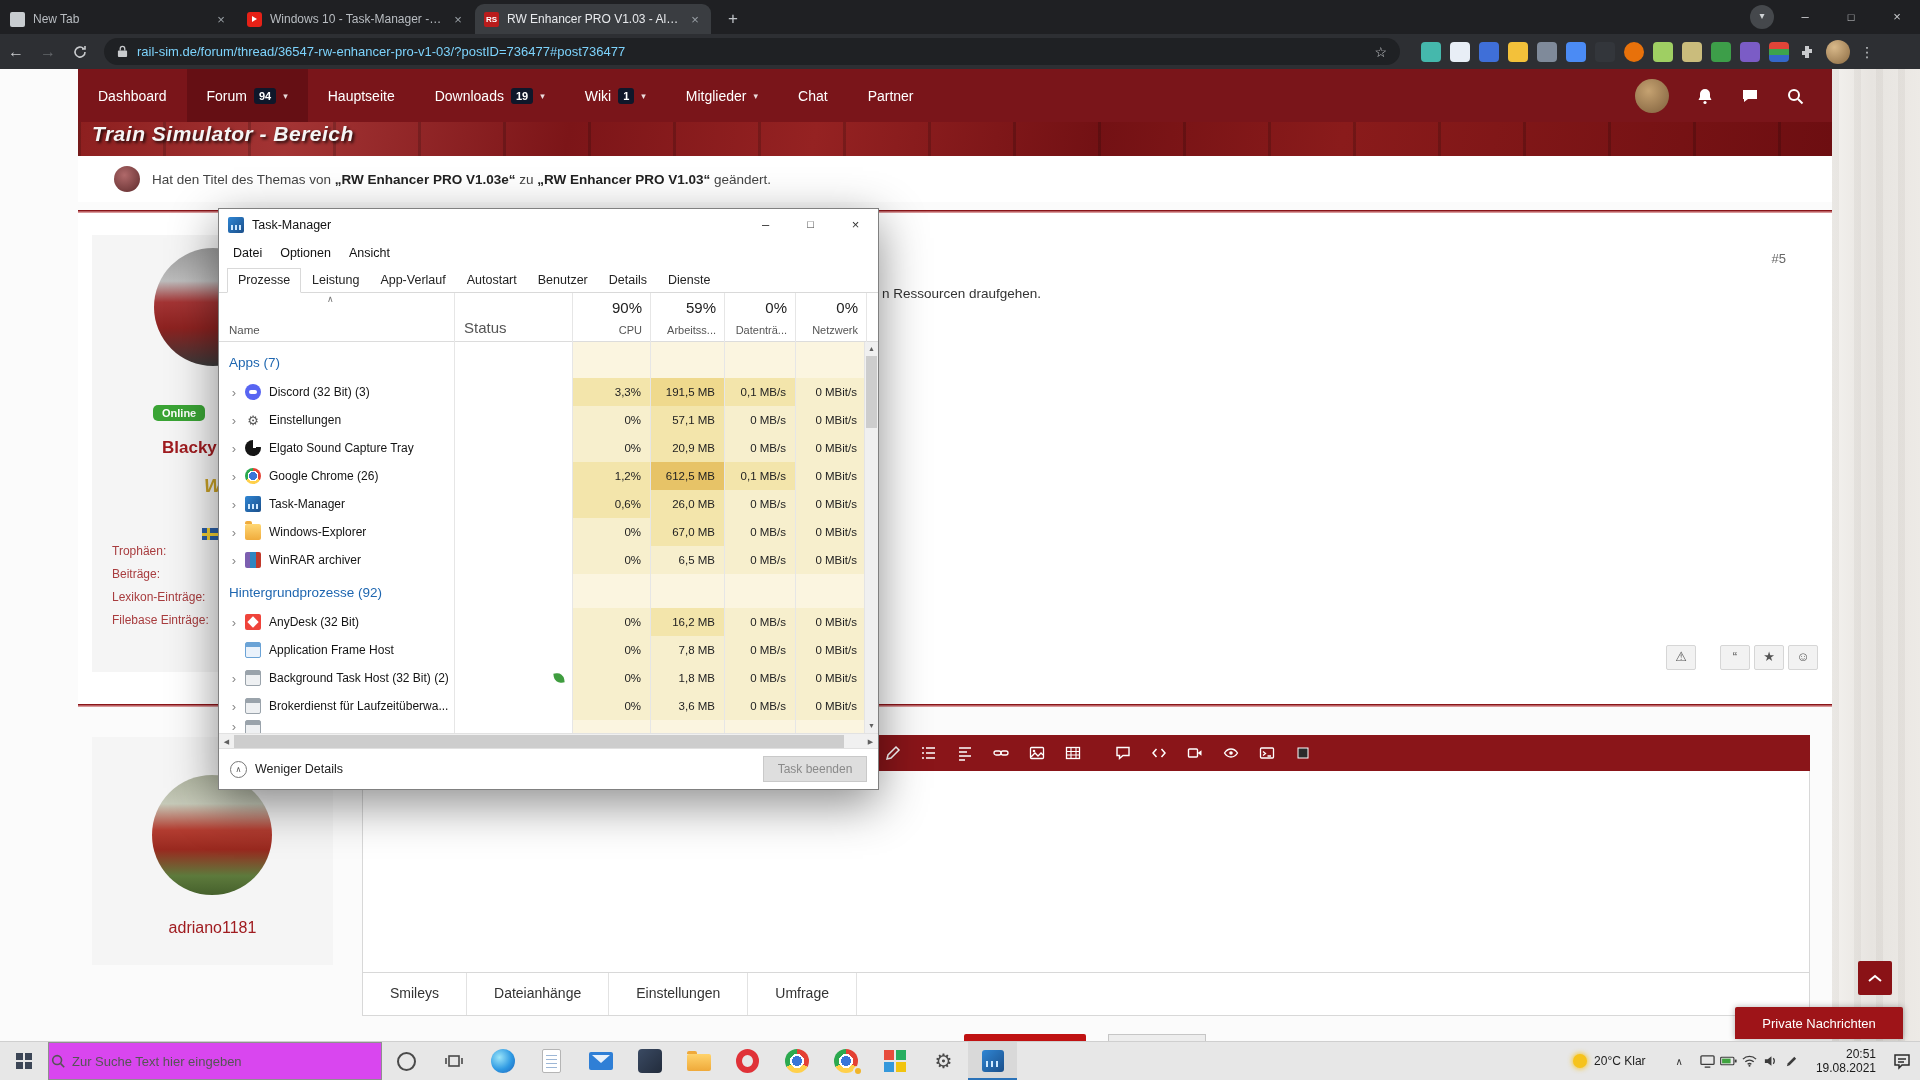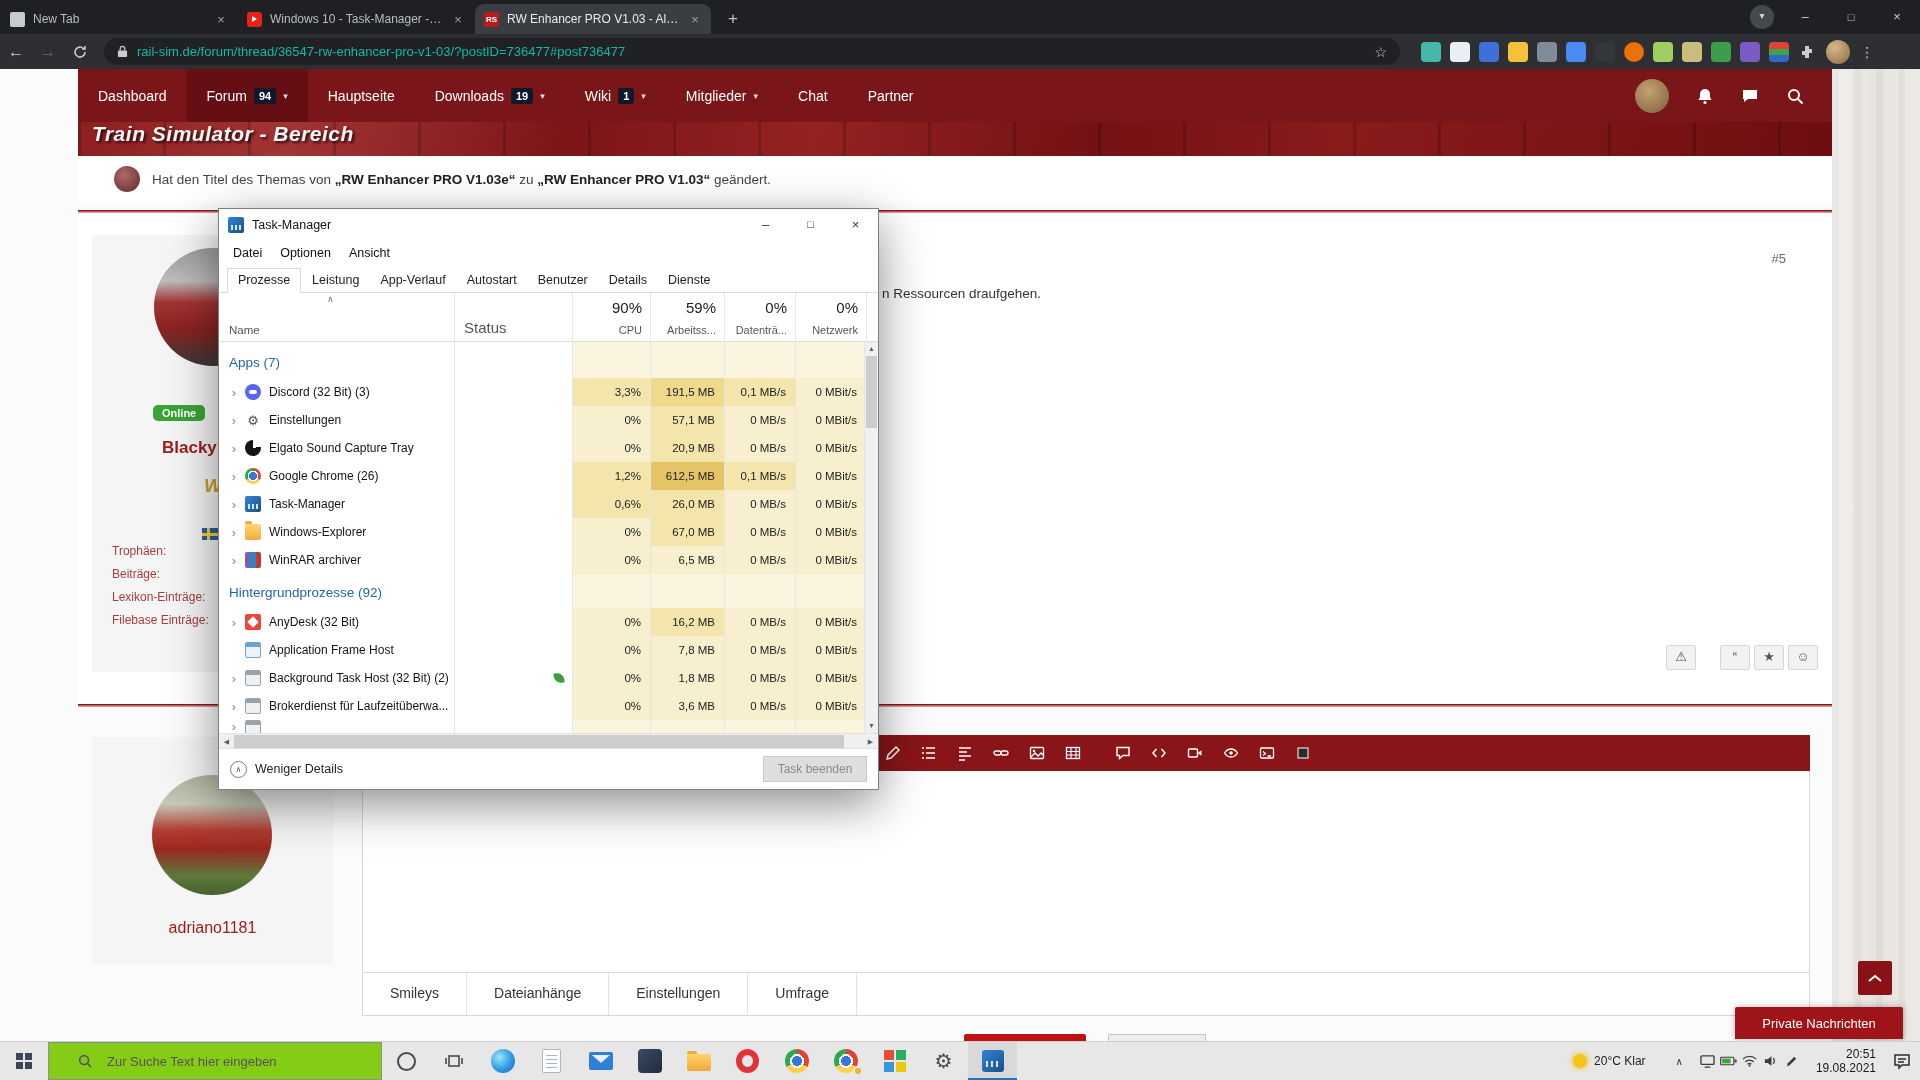--- a/index.html
+++ b/index.html
@@ -20,21 +20,21 @@
   .newtab{width:28px;height:28px;margin:0 0 1px 8px;color:#c0c4c8;font-size:17px;display:flex;align-items:center;justify-content:center}
   .tabsearch{position:absolute;right:146px;top:5px;width:24px;height:24px;border-radius:50%;background:#45484c;color:#cfd2d5;text-align:center;line-height:22px;font-size:10px}
   .wbtn{position:absolute;top:0;width:46px;height:34px;color:#c9cbce;text-align:center;line-height:34px;font-size:13px}
   .wmin{right:92px}.wmax{right:46px;font-size:11px}.wclose{right:0}
 
   .urlbar{position:absolute;left:0;top:34px;width:1920px;height:35px;background:#2d2f33;display:flex;align-items:center;z-index:40}
   .navbtn{width:32px;text-align:center;font-size:16px;color:#c9cbce}
   .navbtn.disabled{color:#64676b}
   .navbtn.svgb{display:flex;align-items:center;justify-content:center}
   .omni{margin-left:8px;width:1296px;height:27px;border-radius:14px;background:#1f2124;display:flex;align-items:center;padding:0 13px;gap:9px;color:#c9cbce}
-  .omni .url{flex:1;color:#14b8a6;font-size:13px;white-space:nowrap;overflow:hidden}
+  .omni .url{flex:1;color:#7dd3fc;font-size:13px;white-space:nowrap;overflow:hidden}
   .omni .st{font-size:14px}
   .exts{display:flex;align-items:center;margin-left:12px}
   .ext{width:20px;height:20px;border-radius:4px;margin-left:9px}
   .e1{background:#45b8ac}.e2{background:#e8eef6}.e3{background:#3f6fd8}.e4{background:#f3c13a}.e5{background:#7f8a9a}
   .e6{background:#4b8bf4}.e7{background:#33363b}.e8{background:#e8710a;border-radius:50%}.e9{background:#9fcf63}
   .e10{background:#cabc7c}.e11{background:#3d9e49}.e12{background:#7b5cc6}.e13{background:linear-gradient(180deg,#e04438 0 33%,#3da44d 33% 66%,#3567c9 66%)}
   .puzzle{color:#c9cbce;margin-left:10px;display:flex}
   .profile{width:24px;height:24px;border-radius:50%;background:radial-gradient(circle at 35% 30%,#d9b98a,#8a6a42);margin-left:11px}
   .kebab{color:#c9cbce;font-size:14px;margin:0 10px 0 10px}
 
@@ -170,21 +170,21 @@
   .tmfoot{position:absolute;left:0;top:539px;width:659px;height:41px;border-top:1px solid #e0e0e0;display:flex;align-items:center;background:#fff;z-index:4}
   .detoggle{display:flex;align-items:center;gap:8px;margin-left:11px;font-size:12.5px;color:#222}
   .decirc{width:17px;height:17px;border:1px solid #777;border-radius:50%;font-size:8px;color:#555;display:flex;align-items:center;justify-content:center}
   .endtask{margin-left:auto;margin-right:11px;width:104px;height:26px;background:#dedede;border:1px solid #c9c9c9;color:#8a8a8a;font-size:12px;display:flex;align-items:center;justify-content:center}
 
   
   .taskbar{position:absolute;left:0;top:1041px;width:1920px;height:39px;background:#e7e7e7;border-top:1px solid #cfcfcf;display:flex;align-items:stretch;z-index:60}
   .startbtn{width:48px;display:flex;align-items:center;justify-content:center}
   .winflag{width:16px;height:16px;display:grid;grid-template-columns:7px 7px;grid-template-rows:7px 7px;gap:2px}
   .winflag div{background:#3c4656}
-  .tsearch{width:334px;background:#84cc16;border:1px solid #8f8f8f;display:flex;align-items:center;gap:14px;padding-left:28px}
+  .tsearch{width:334px;background:#d946ef;border:1px solid #8f8f8f;display:flex;align-items:center;gap:6px;padding-left:1px}
   .tsearch input{border:none;outline:none;font-size:13px;color:#333;width:270px;background:transparent;font-family:inherit}
   .tsearch input::placeholder{color:#555;opacity:1}
   .tbtn{width:48px;display:flex;align-items:center;justify-content:center;color:#4a4a4a}
   .cortana{width:19px;height:19px;border:2px solid #4a4a4a;border-radius:50%}
   .slot{width:49px;display:flex;align-items:center;justify-content:center;position:relative}
   .slot.active{background:#d9d9d9;box-shadow:inset 0 -2px 0 #2a72b8}
   .i-edge{width:24px;height:24px;border-radius:50%;background:radial-gradient(circle at 35% 35%,#9be5f9,#2f9ae3 55%,#1b5fb8)}
   .i-doc{width:19px;height:24px;background:#fff;border:1px solid #b5b5b5;border-radius:2px;position:relative}
   .i-doc::after{content:"";position:absolute;left:3px;right:3px;top:5px;height:13px;background:repeating-linear-gradient(0deg,#9db7d6 0 1px,transparent 1px 4px)}
   .i-mail{width:24px;height:18px;background:#2f7fd6;border-radius:2px;position:relative}

